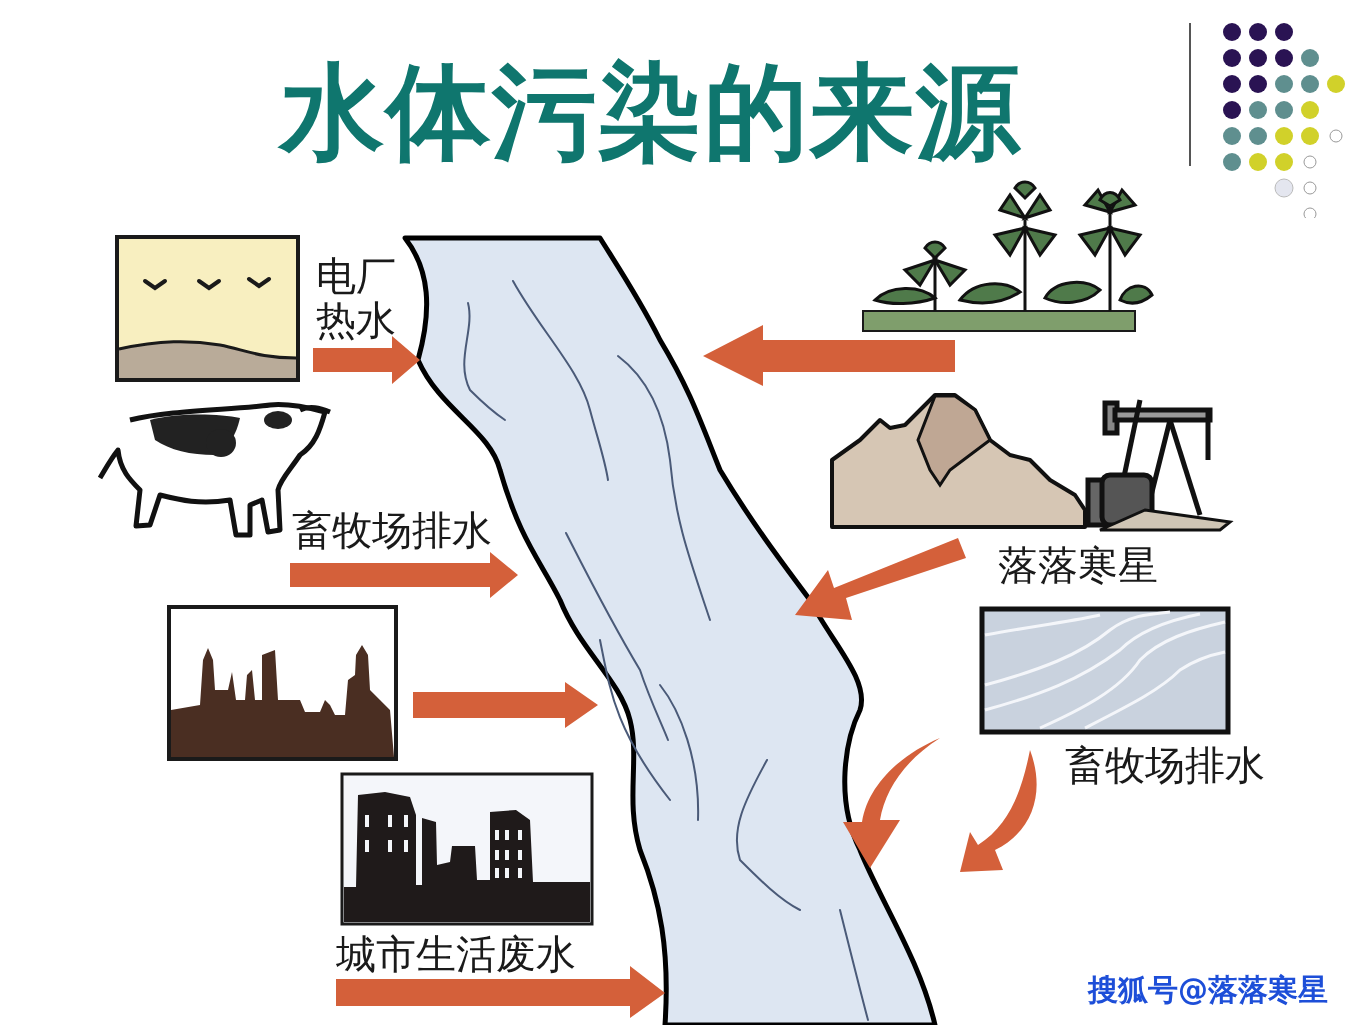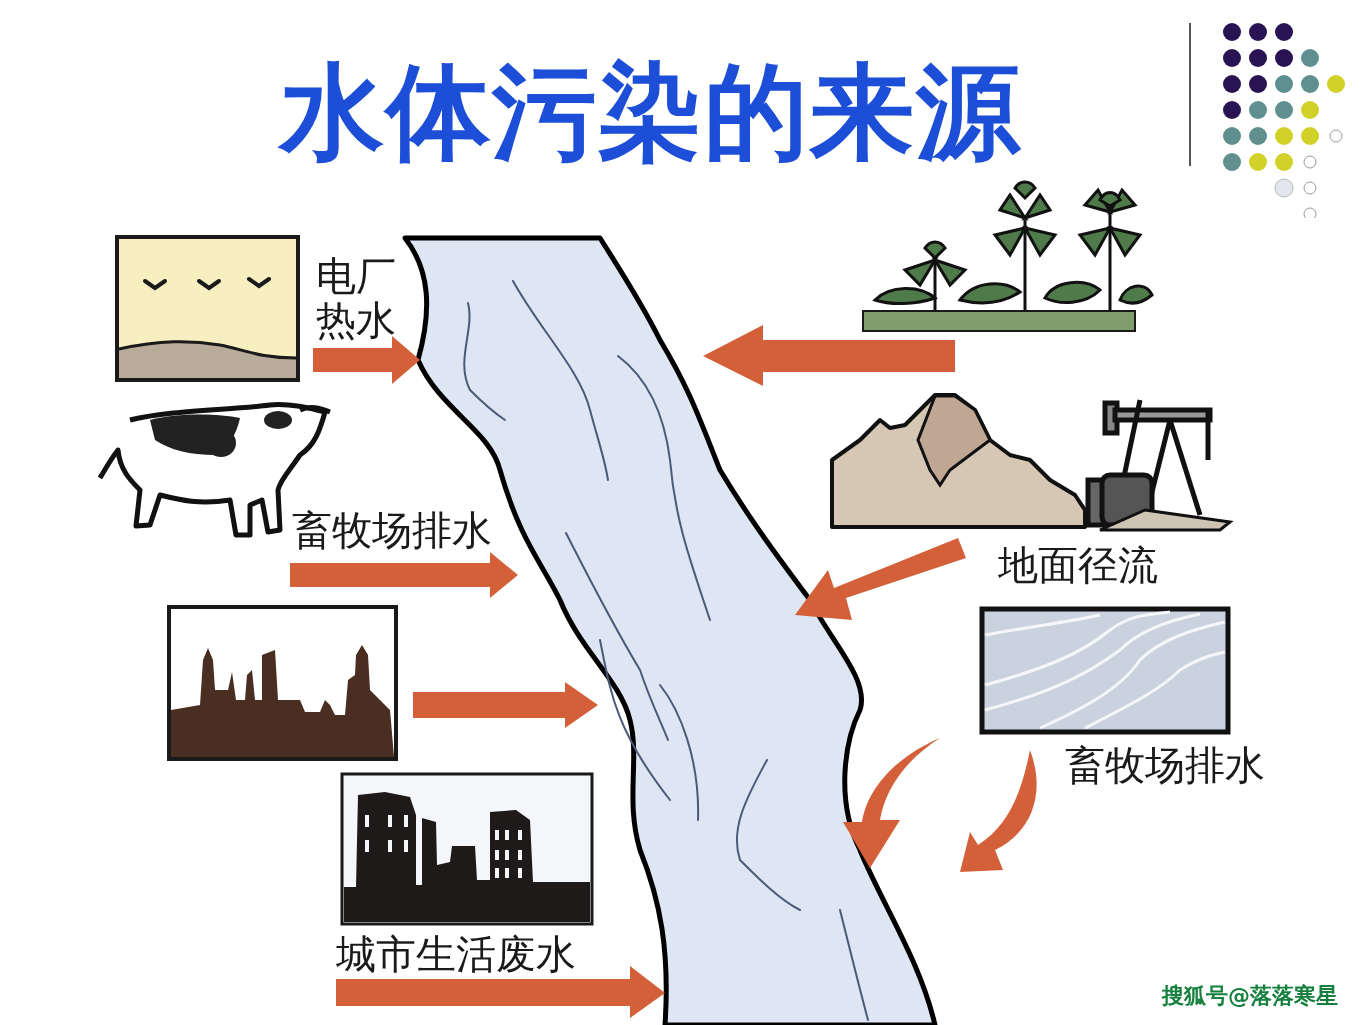--- a/index.html
+++ b/index.html
@@ -4,30 +4,30 @@
 <style>
   html, body { margin: 0; padding: 0; background: #ffffff; }
   #stage {
     position: relative; width: 1366px; height: 1025px; overflow: hidden;
     background: #ffffff;
     font-family: "DejaVu Serif", "Liberation Serif", serif;
   }
   .abs { position: absolute; }
   .title {
     left: 280px; top: 52px; width: 740px; height: 120px;
-    font-size: 104px; line-height: 120px; font-weight: bold; color: #1d4ed8;
+    font-size: 104px; line-height: 120px; font-weight: bold; color: #0f766e;
     letter-spacing: 2px; white-space: nowrap;
     font-family: "DejaVu Sans", "Liberation Sans", sans-serif;
   }
   .label {
     color: #1a1a1a; font-size: 40px; line-height: 44px; white-space: nowrap;
     font-family: Liberation Sans, sans-serif;
   }
   .watermark {
-    right: 28px; bottom: 14px; font-size: 22px; color: #15803d;
+    right: 38px; bottom: 14px; font-size: 30px; color: #1d4ed8;
     font-weight: bold; white-space: nowrap;
     font-family: "DejaVu Sans", "Liberation Sans", sans-serif;
     text-shadow: 1px 1px 0 #fff, -1px -1px 0 #fff;
   }
   svg { position: absolute; left: 0; top: 0; }
 </style>
 </head>
 <body>
 
 <div id="stage">
@@ -203,17 +203,17 @@
       <path d="M1030,750 C1045,790 1035,830 995,850 L1003,870 L960,872 L970,832 L978,845 C1010,825 1022,790 1030,750 Z"></path>
     </g>
   </svg>
 
   <div class="abs label" style="left:316px;top:254px;">
     <div>电厂</div>
     <div>热水</div>
   </div>
   <div class="abs label" style="left:292px;top:508px;text-align:center;">畜牧场排水</div>
   <div class="abs label" style="left:336px;top:932px;text-align:center;">城市生活废水</div>
-  <div class="abs label" style="left:998px;top:543px;">地面径流</div>
+  <div class="abs label" style="left:998px;top:543px;">落落寒星</div>
   <div class="abs label" style="left:1065px;top:743px;">畜牧场排水</div>
 
   <div class="abs watermark">搜狐号@落落寒星</div>
 </div>
 
 </body></html>

